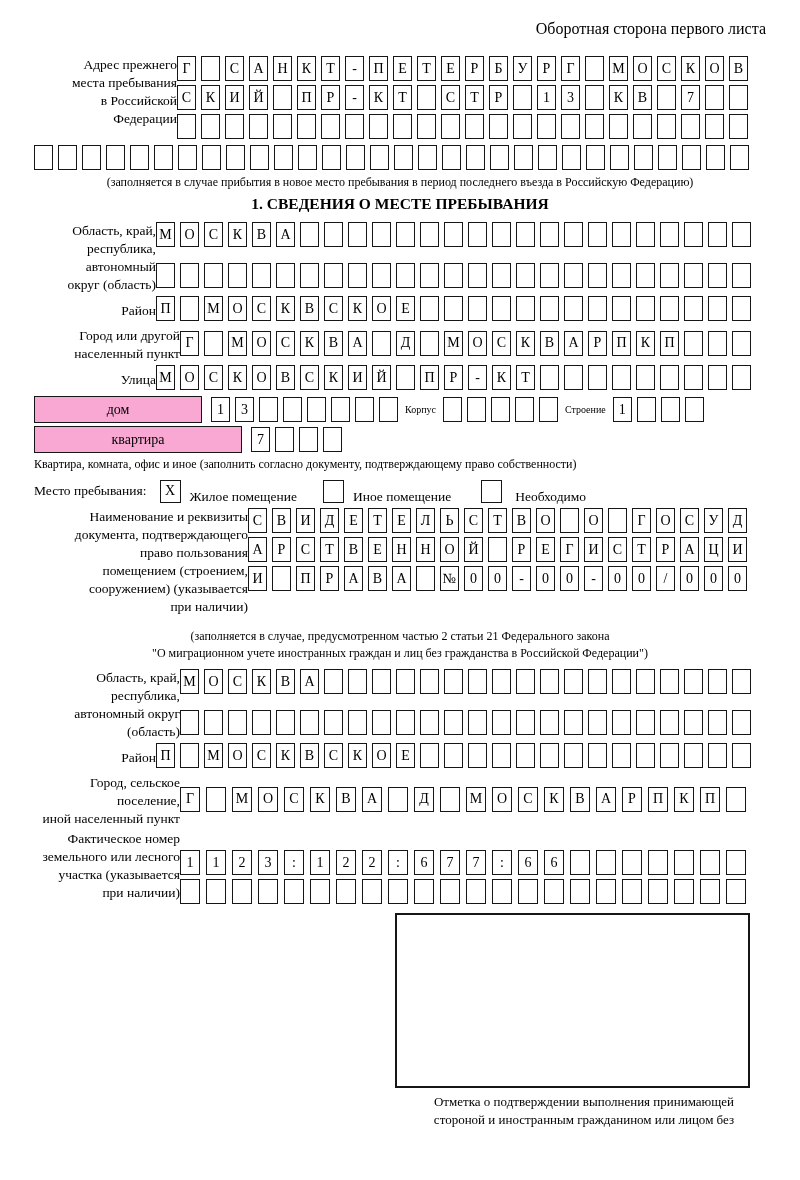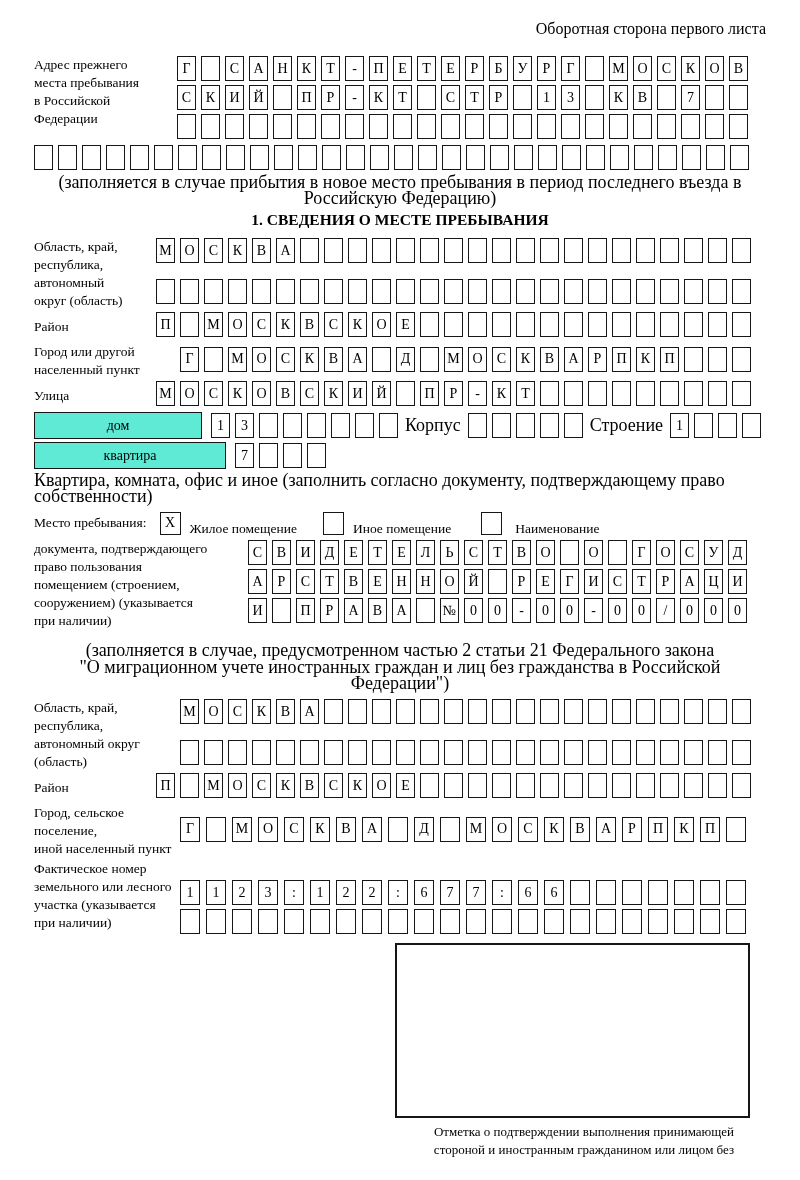--- a/index.html
+++ b/index.html
@@ -1,38 +1,38 @@
 <!DOCTYPE html>
 <html lang="ru"><head>
 <meta charset="utf-8">
 <style>
   html,body{margin:0;padding:0;background:#ffffff;}
   body{width:800px;height:1180px;color:#000;font-family:"Liberation Serif","DejaVu Serif",serif;}
   .page{padding:10px 34px 6px 34px;width:732px;box-sizing:content-box;}
   .note-top{text-align:right;font-size:16px;margin:10px 0 18px 0;}
-  .frow{display:flex;align-items:flex-start;margin-bottom:2px;}
+  .frow{display:flex;align-items:flex-start;margin-bottom:2px;text-align:right;}
   .frow.vcenter{align-items:center;}
   .flabel{font-size:13.5px;line-height:18px;flex-shrink:0;}
   .w143{width:143px;} .w122{width:122px;} .w146{width:146px;} .w214{width:214px;}
   .col{display:flex;flex-direction:column;}
   .cells-line{display:flex;height:25px;margin-bottom:4px;}
   .cell{width:19px;height:25px;box-sizing:border-box;border:1.8px solid #161616;margin-right:5px;
         display:inline-flex;align-items:center;justify-content:center;font-size:14px;background:#fff;}
   .cells-line.wide .cell{width:20px;margin-right:6px;}
   .spread .cells-line:first-child{margin-bottom:16px;}
-  .caption{font-size:18px;line-height:16px;margin:1px 0 5px 0;}
+  .caption{font-size:12px;line-height:16px;margin:1px 0 5px 0;}
   .caption.center{text-align:center;}
   .sec-title{font-size:15.5px;font-weight:bold;text-align:center;margin:4px 0 9px 0;}
   .fact-title{font-size:15px;font-weight:bold;text-align:center;margin:10px 0 8px 0;}
   .wide-box{height:27px;box-sizing:border-box;border:1.8px solid #161616;display:flex;align-items:center;
-            justify-content:center;font-size:14px;background:#5eead4;flex-shrink:0;font-family:Liberation Serif, serif;}
-  .dom-box{width:168px;} .kv-box{width:192px;}
+            justify-content:center;font-size:14px;background:#f9a8d4;flex-shrink:0;font-family:Liberation Serif, serif;}
+  .dom-box{width:168px;} .kv-box{width:208px;}
   .dom-row{display:flex;align-items:center;margin:2px 0 3px 0;}
   .dom-row .cells-line{margin-bottom:0;margin-left:9px;}
-  .inline-label{font-size:18px;margin:0 7px 0 2px;}
+  .inline-label{font-size:10px;margin:0 7px 0 2px;}
   .mesto-row{display:flex;align-items:center;margin:5px 0 3px 0;font-size:13.5px;}
   .cbox{width:21px;height:23px;box-sizing:border-box;border:1.8px solid #161616;display:inline-flex;
         align-items:center;justify-content:center;font-size:14px;}
   .opt-label{margin:12px 0 0 9px;}
   .gap1{margin-left:13px;} .gap2{margin-left:26px;} .gap3{margin-left:30px;}
   .mesto-note{font-size:12.4px;text-align:center;width:380px;margin:0 0 7px 120px;}
   .doc-block{margin:3px 0 5px 0;}
   .stamp-area{margin-top:5px;}
   .stamp-box{margin-left:361px;width:355px;height:175px;box-sizing:border-box;border:2px solid #161616;background:#fff;}
   .stamp-caption{margin:5px 0 0 348px;width:404px;text-align:center;font-size:13px;line-height:17.5px;}
@@ -372,25 +372,26 @@
   </div>
   <div class="caption">Квартира, комната, офис и иное (заполнить согласно документу, подтверждающему право собственности)</div>
 
   <div class="mesto-row">
     <span>Место пребывания:</span>
     <span class="cbox gap1">X</span>
     <span class="opt-label">Жилое помещение</span>
     <span class="cbox gap2"></span>
     <span class="opt-label">Иное помещение</span>
     <span class="cbox gap3"></span>
-    <span class="opt-label gap1">Наименование</span>
+    <span class="opt-label gap1">Необходимо</span>
   </div>
 
   <div class="frow doc-block">
     <div class="flabel w214">
+        <div>Наименование и реквизиты</div>
         <div>документа, подтверждающего</div>
         <div>право пользования</div>
         <div>помещением (строением,</div>
         <div>сооружением) (указывается</div>
         <div>при наличии)</div>
       </div>
     <div class="col">
       <div class="cells-line">
           <span class="cell">С</span>
           <span class="cell">В</span>

